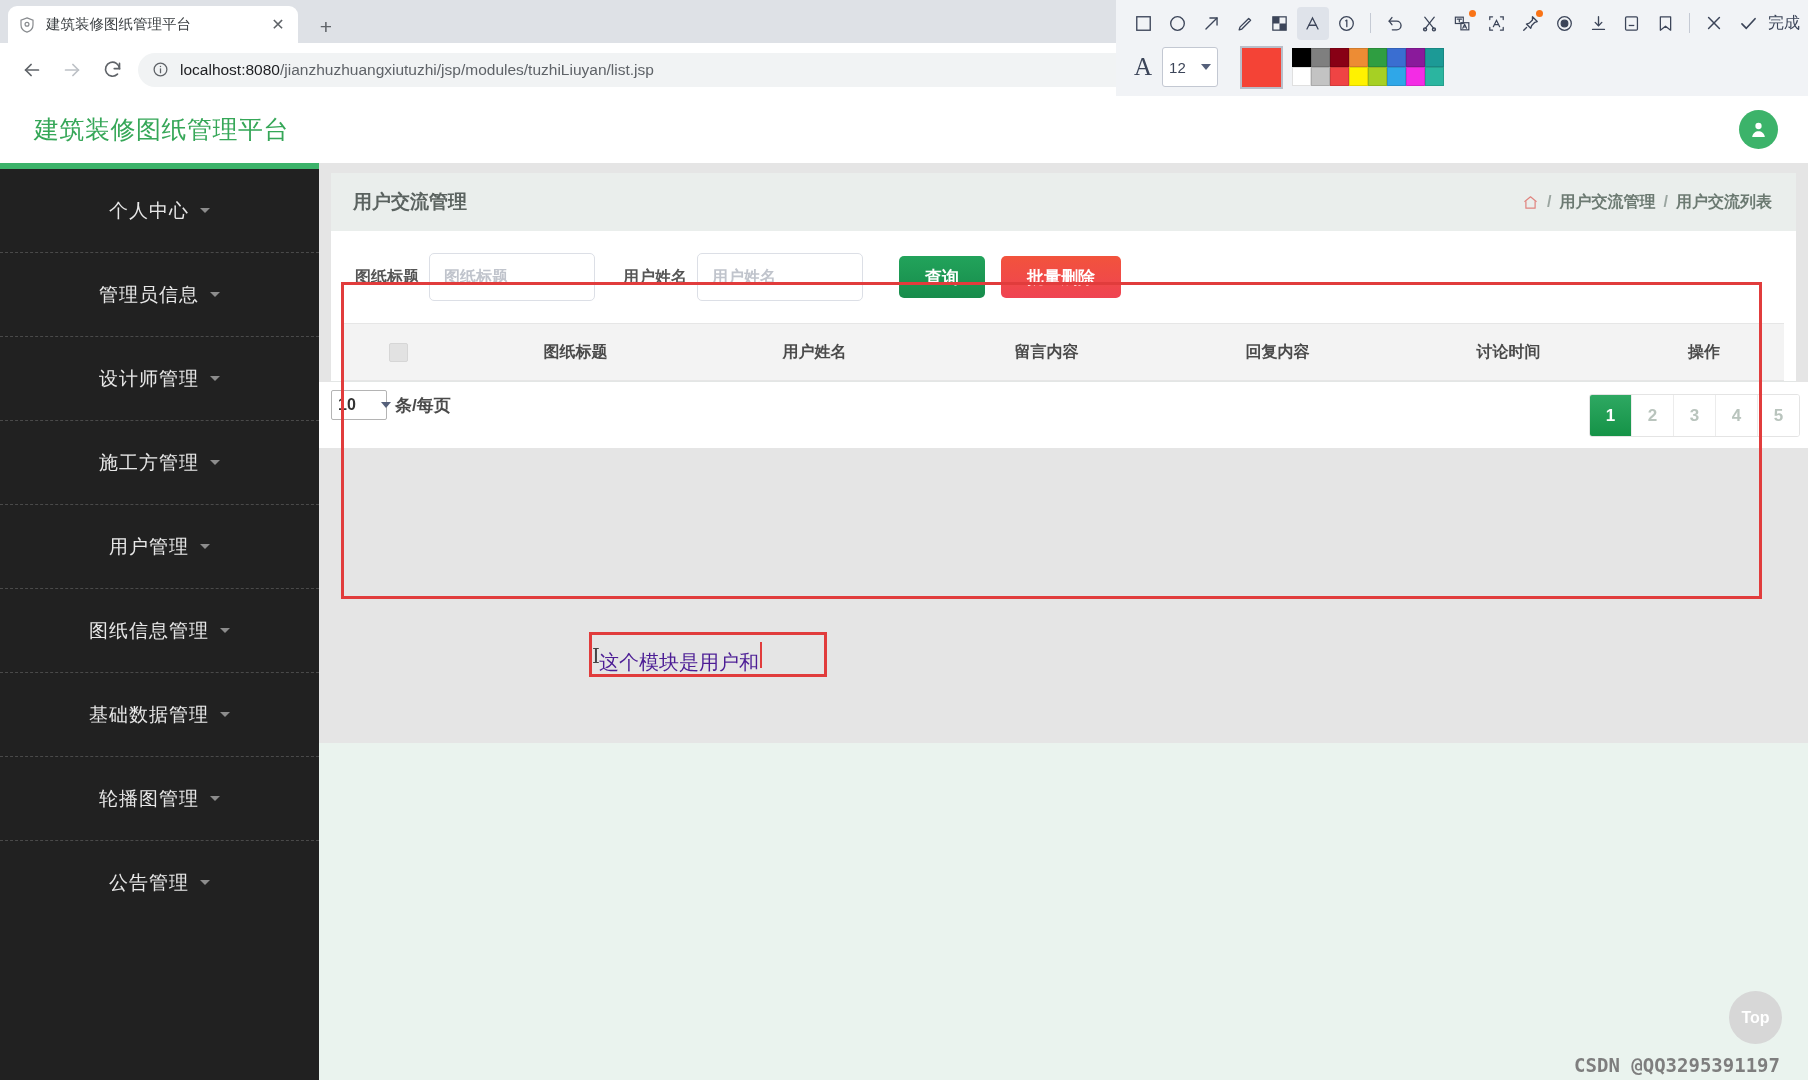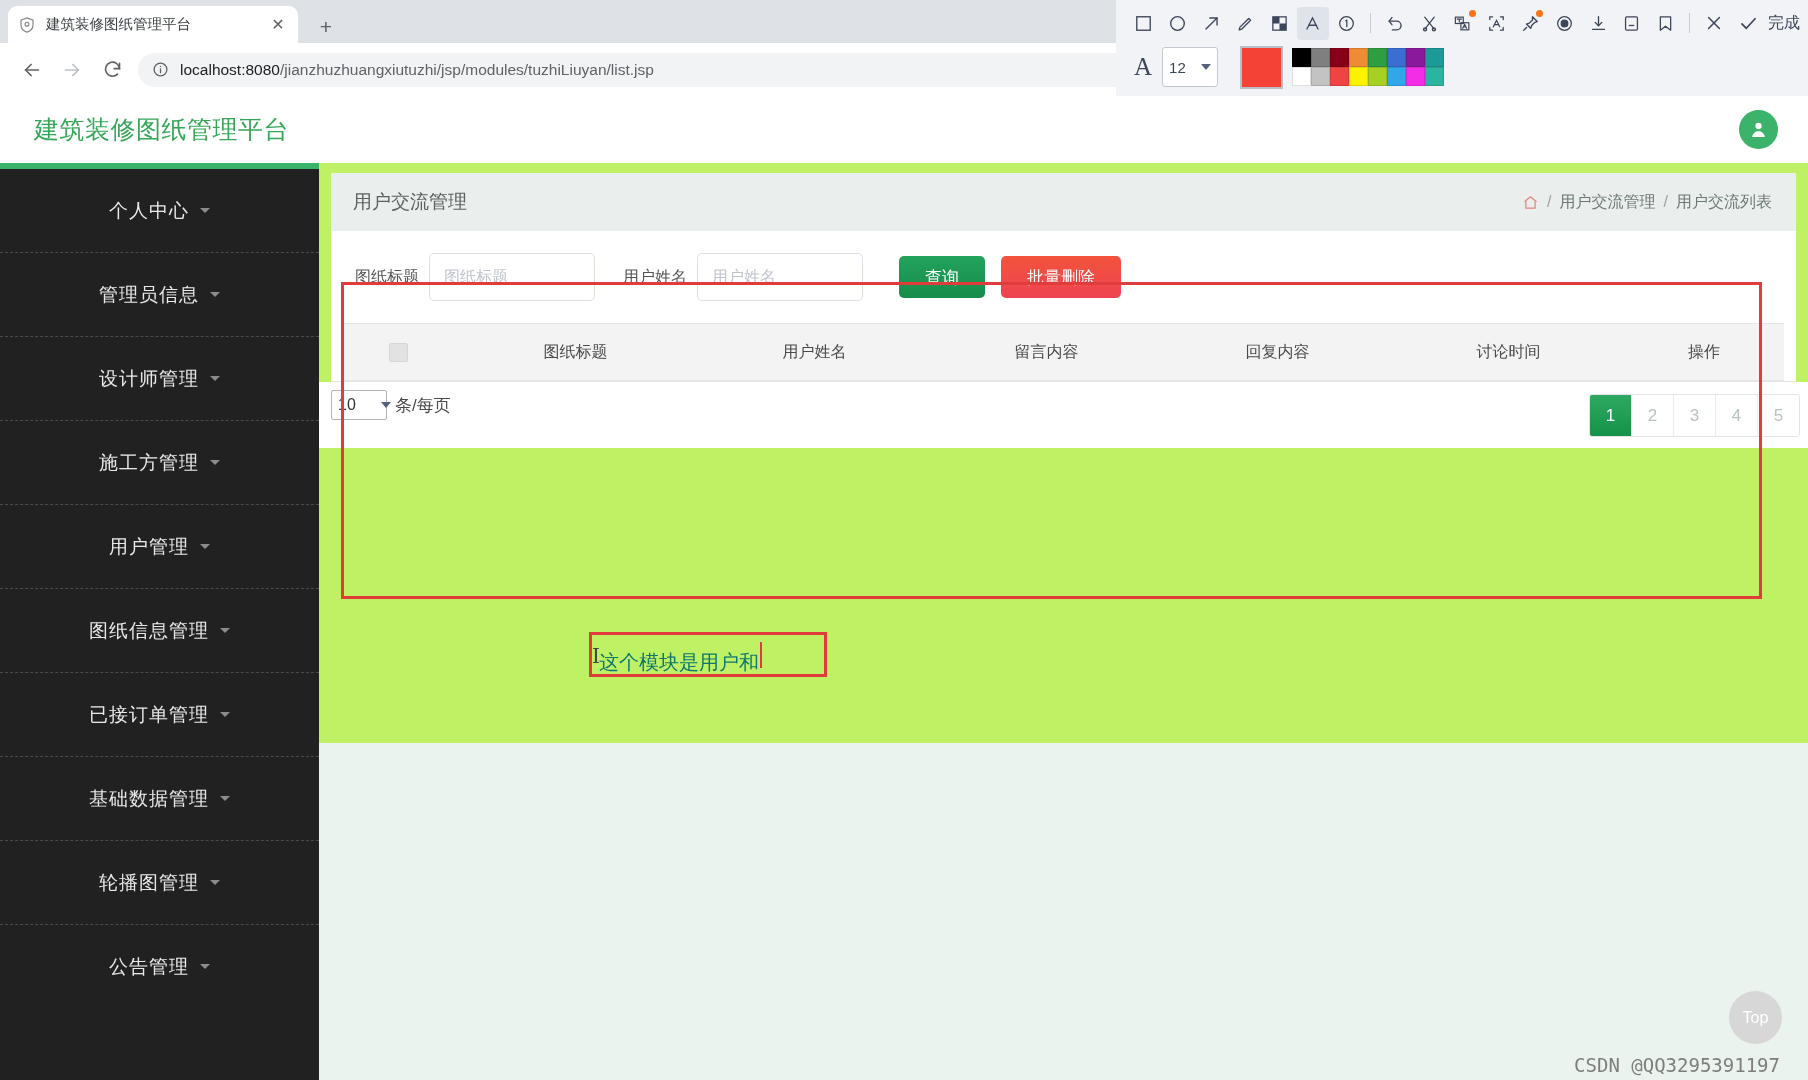--- a/index.html
+++ b/index.html
@@ -118,21 +118,21 @@
     height:83px;display:flex;align-items:center;justify-content:center;
     color:#e8e8e8;font-size:19px;position:relative;letter-spacing:1px;
   }
   .nav-item + .nav-item{border-top:1px dashed #4a4a4a;}
   .nav-caret{
     margin-left:11px;width:0;height:0;border-left:5px solid transparent;
     border-right:5px solid transparent;border-top:5px solid #8c8c8c;
   }
 
   
-  .content{flex:1;position:relative;background:#bef264;overflow:hidden;}
+  .content{flex:1;position:relative;background:#e5e5e5;overflow:hidden;font-weight:bold;}
   .panel{
     margin:10px 12px 0 12px;background:#eaeeec;border-bottom:1px solid #e3e6e5;
   }
   .panel-head{
     height:58px;display:flex;align-items:center;padding:0 24px 0 22px;
     box-sizing:border-box;
   }
   .panel-title{font-size:19px;color:#5b6360;}
   .crumb{margin-left:auto;display:flex;align-items:center;font-size:16px;color:#6c7a72;gap:8px;}
   .crumb .home{color:#e0837e;display:flex;}
@@ -199,21 +199,21 @@
   }
 
   
   .ann-rect{position:absolute;border:3px solid #e13c3c;z-index:30;pointer-events:none;}
   .ann-box-main{left:341px;top:186px;width:1415px;height:311px;}
   .ann-textbox{
     left:589px;top:536px;width:238px;height:45px;border:3px solid #e13c3c;
     position:absolute;z-index:31;background:transparent;display:flex;align-items:center;
     padding-left:7px;box-sizing:border-box;
   }
-  .ann-text{font-size:20px;color:#0f766e;white-space:nowrap;margin-top:16px;}
+  .ann-text{font-size:20px;color:#4c1d95;white-space:nowrap;margin-top:16px;}
   .ann-caret{width:2px;height:26px;background:#e13c3c;margin-left:1px;}
   .ann-cursor{
     position:absolute;left:592px;top:548px;z-index:32;color:#444;font-size:20px;
     font-family:"DejaVu Serif",serif;
   }
 </style>
 </head>
 <body>
 
 <div class="browser">
@@ -471,24 +471,20 @@
         <div class="nav-item">
           <span>施工方管理</span>
           <span class="nav-caret"></span>
         </div>
         <div class="nav-item">
           <span>用户管理</span>
           <span class="nav-caret"></span>
         </div>
         <div class="nav-item">
           <span>图纸信息管理</span>
-          <span class="nav-caret"></span>
-        </div>
-        <div class="nav-item">
-          <span>已接订单管理</span>
           <span class="nav-caret"></span>
         </div>
         <div class="nav-item">
           <span>基础数据管理</span>
           <span class="nav-caret"></span>
         </div>
         <div class="nav-item">
           <span>轮播图管理</span>
           <span class="nav-caret"></span>
         </div>

